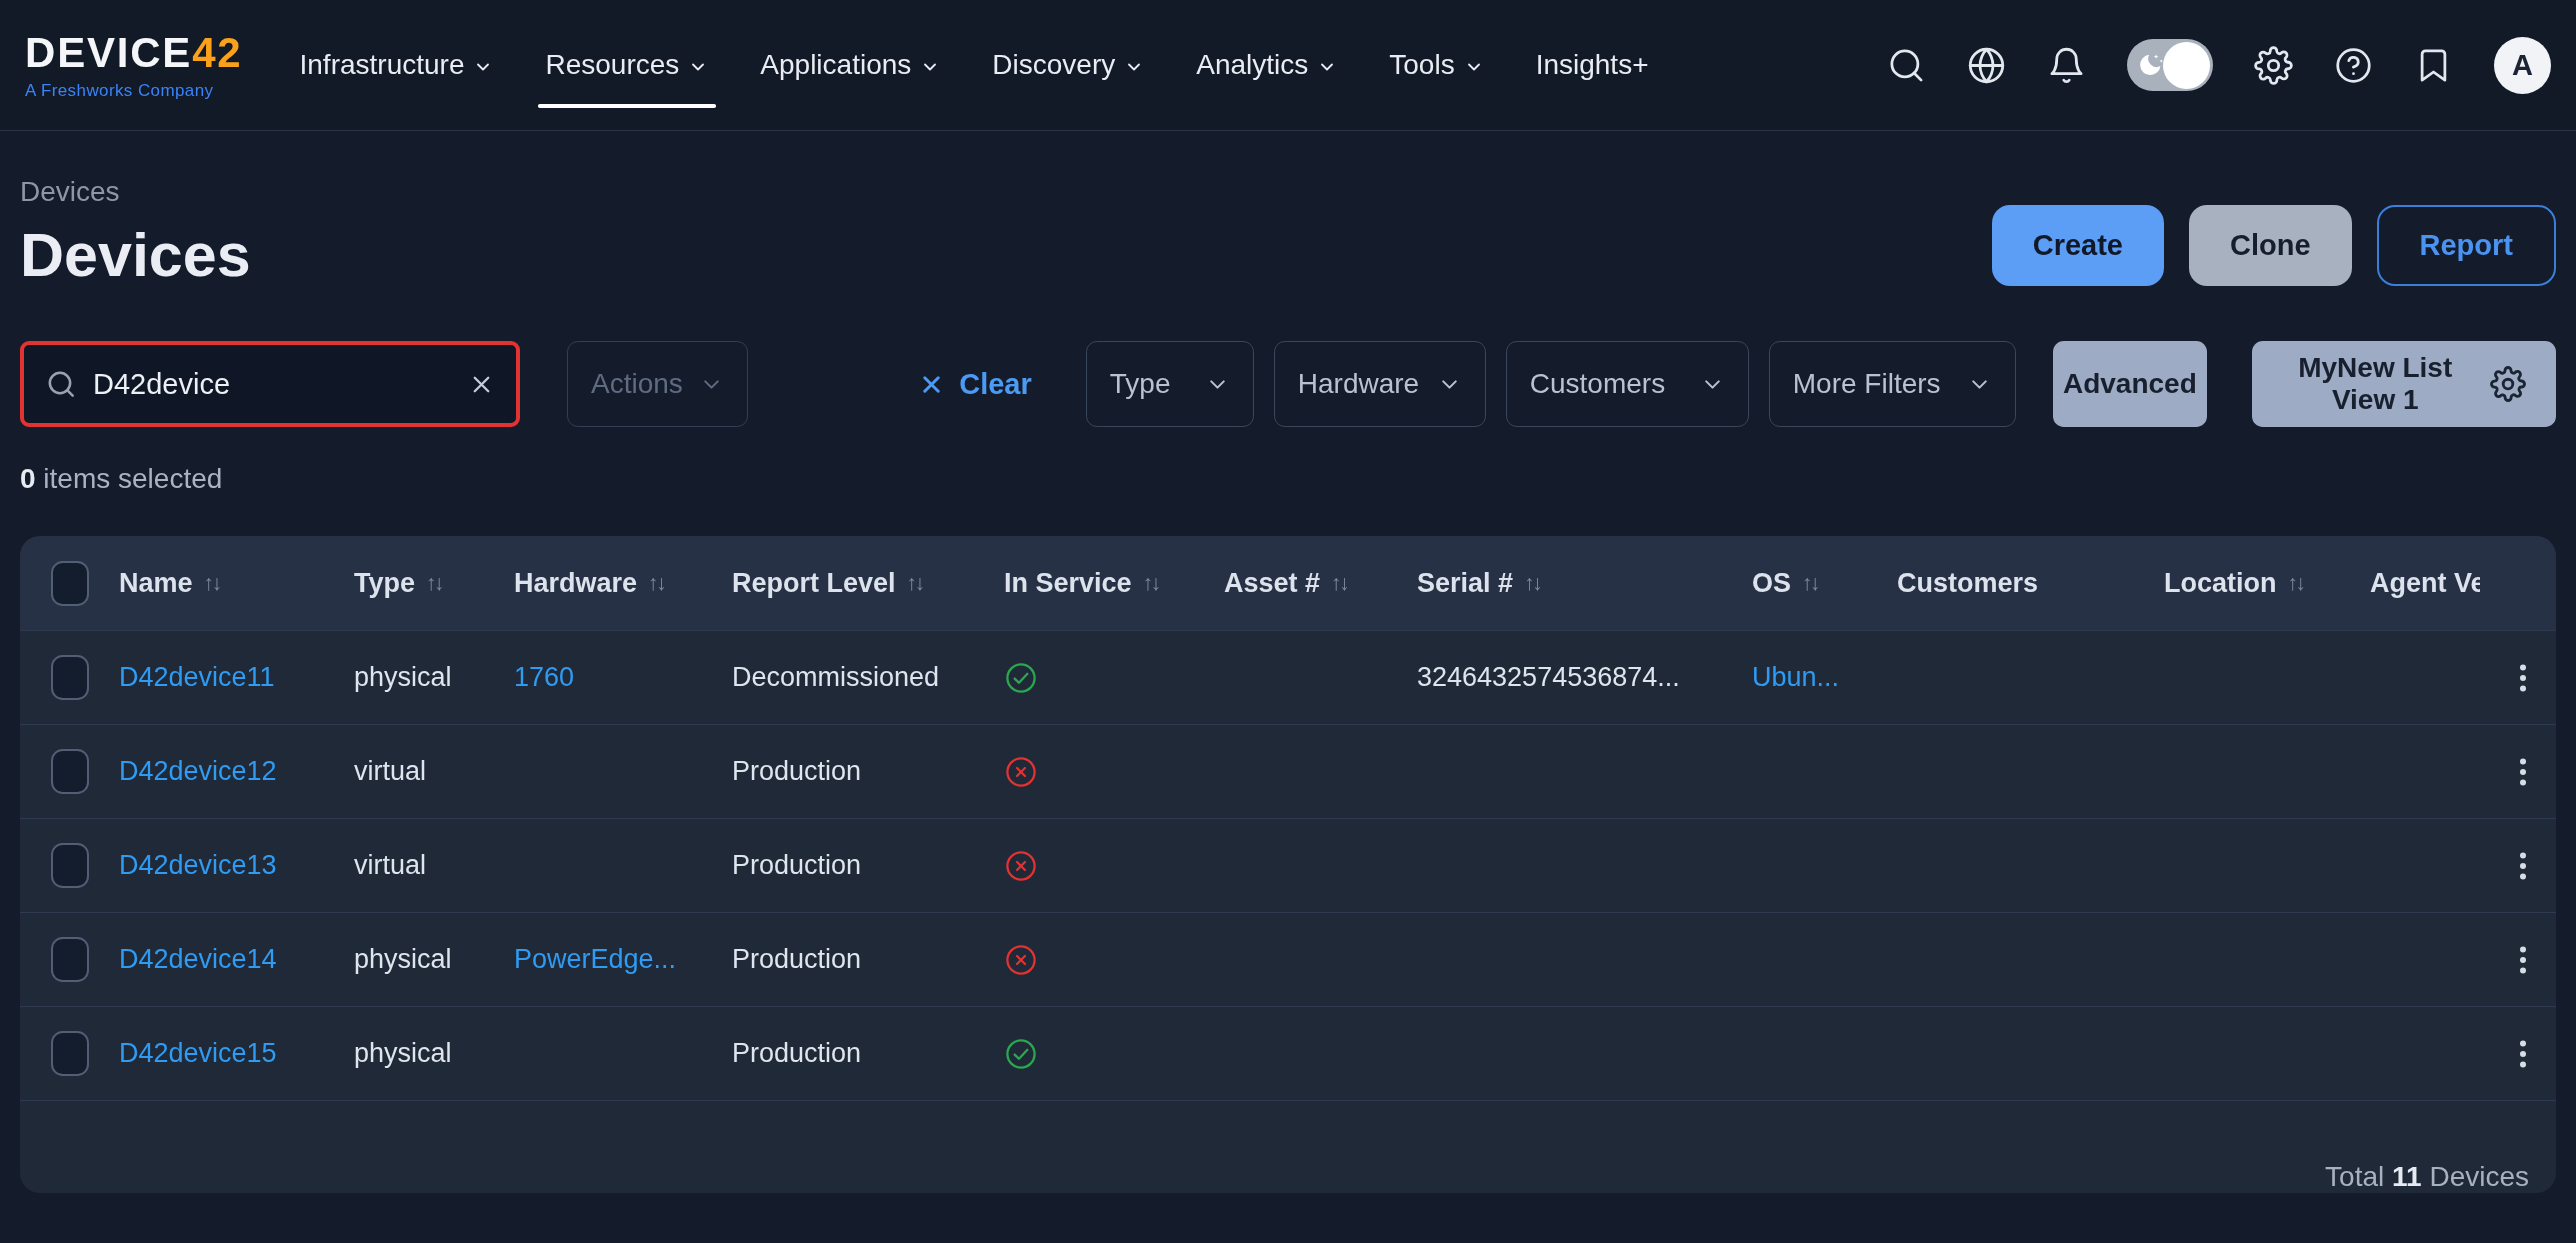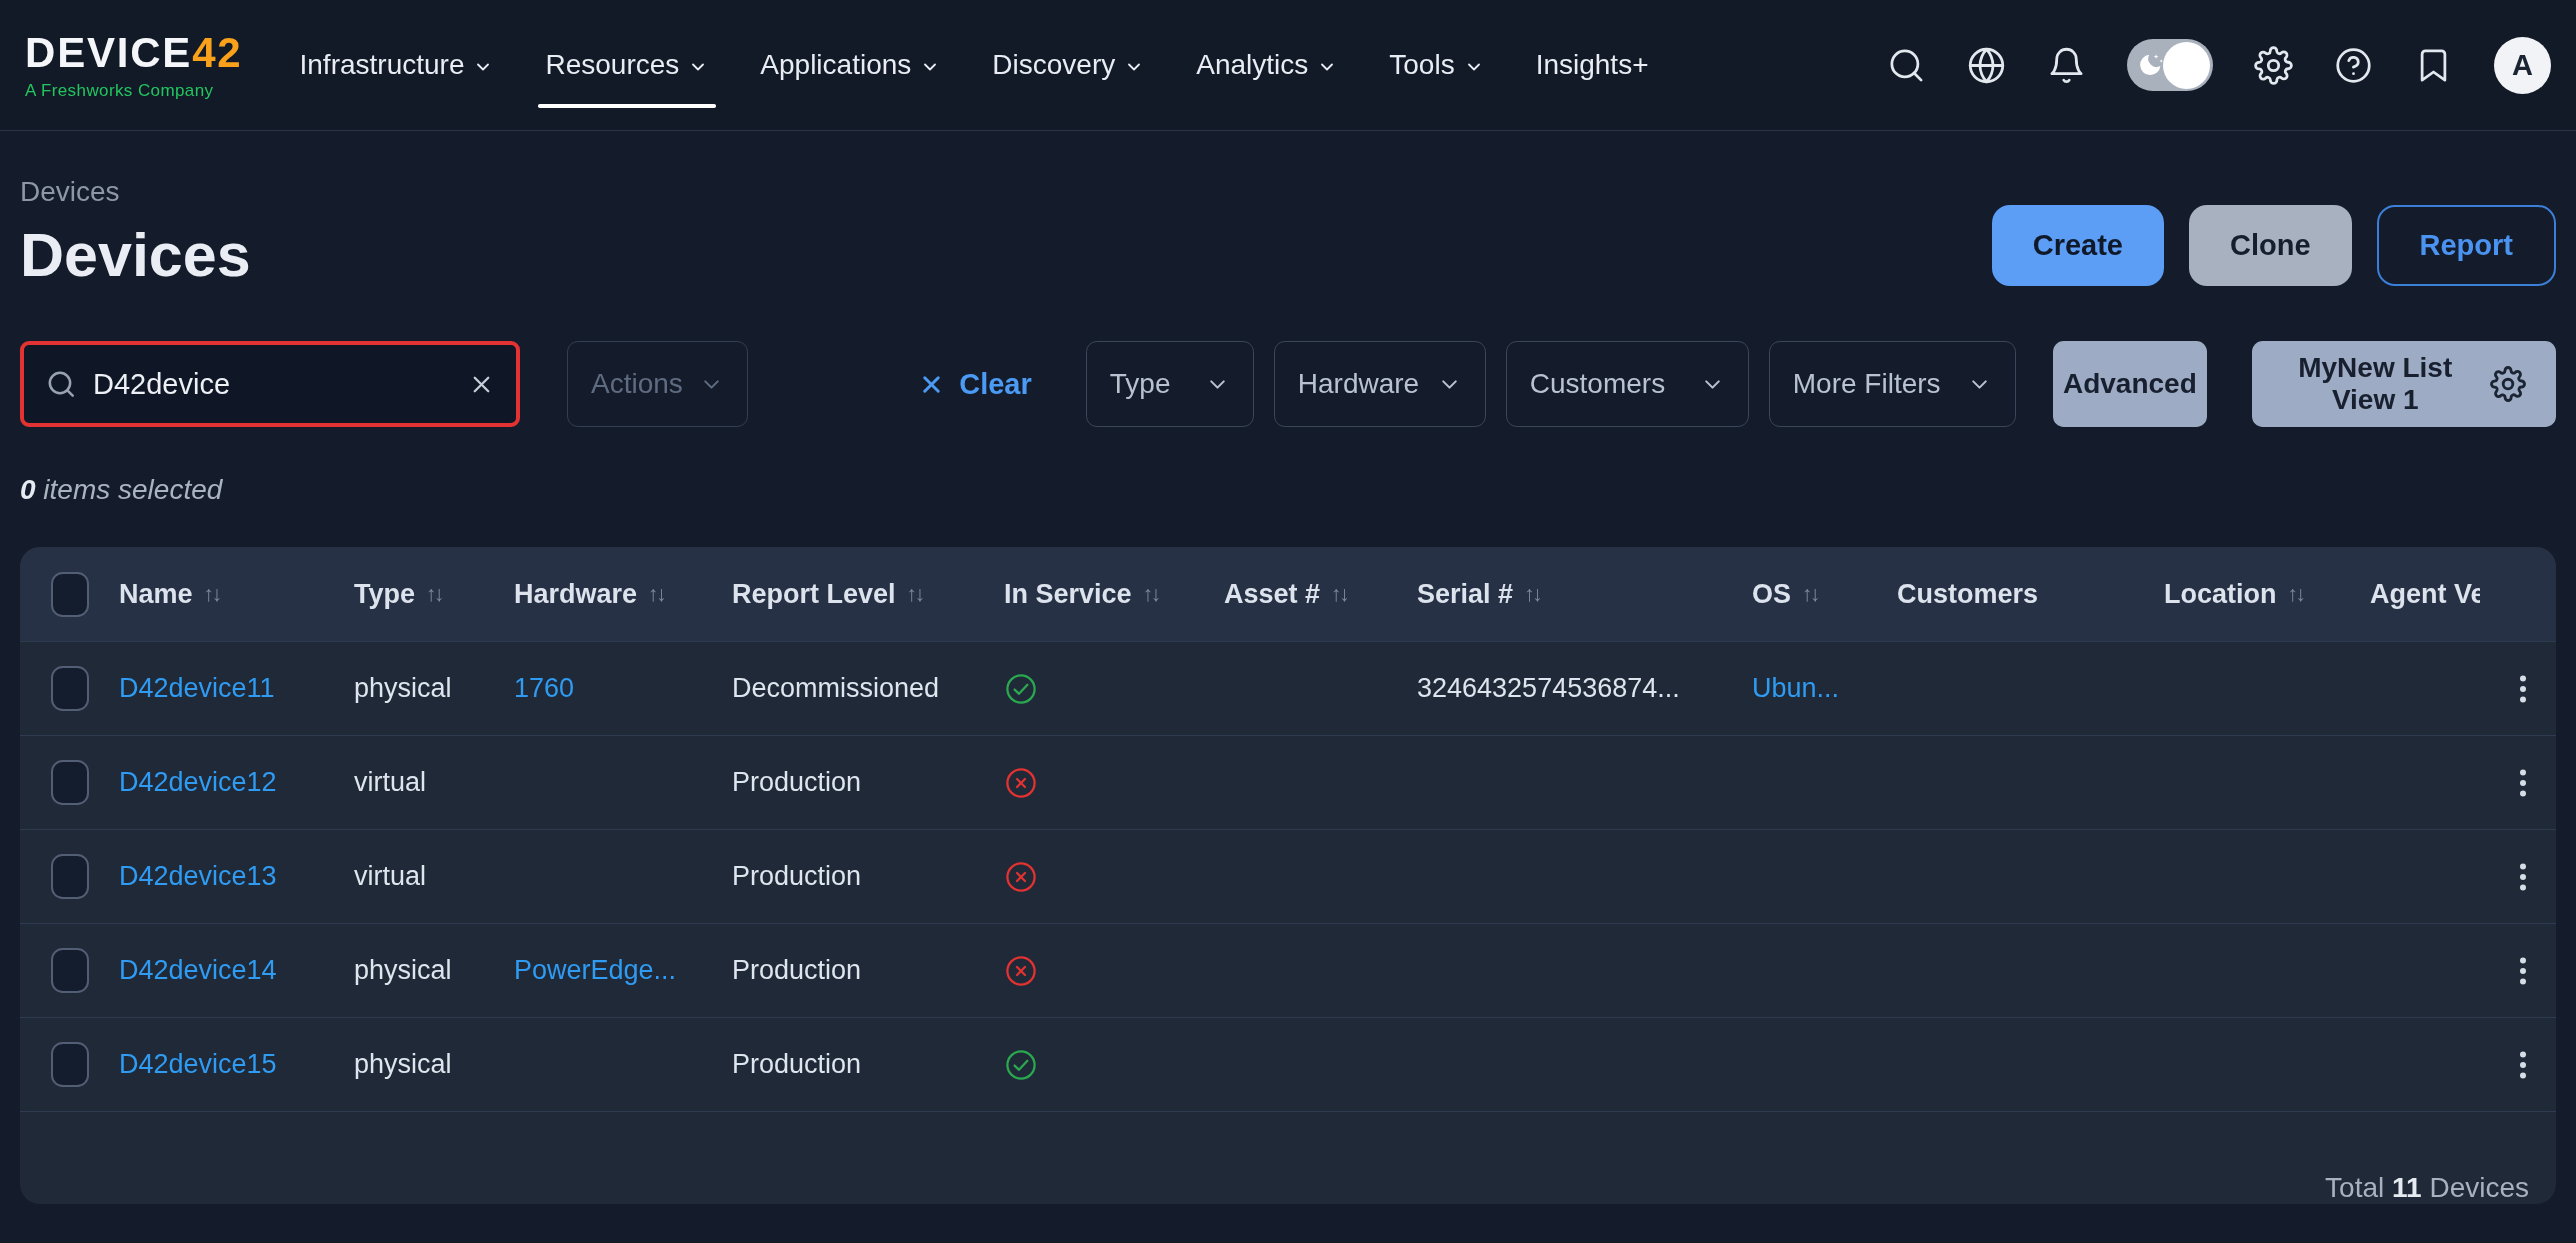--- a/index.html
+++ b/index.html
@@ -8,21 +8,21 @@
     width:2576px; height:1243px; overflow:hidden;
     background:#141C2B; color:#E8ECF2;
     font-family:"Liberation Sans","DejaVu Sans",sans-serif;
   }
   
   .topbar { height:131px; display:flex; align-items:center; padding:0 25px;
             background:#121A28; border-bottom:1.8px solid #2B3547; }
   .logo { display:flex; flex-direction:column; line-height:1; margin-right:57px; cursor:pointer; }
   .logo-text { font-weight:bold; font-size:42px; letter-spacing:1.8px; }
   .lg-a { color:#F4F6F9; } .lg-b { color:#F9A11B; }
-  .tagline { font-size:17px; color:#22c55e; margin-top:8px; letter-spacing:0.4px; }
+  .tagline { font-size:17px; color:#3b82f6; margin-top:8px; letter-spacing:0.4px; }
   .menu { display:flex; list-style:none; margin:0; padding:0; gap:52px; height:131px; }
   .menu-item { display:flex; align-items:center; gap:9px; font-size:28px; color:#E9EDF3;
                position:relative; cursor:pointer; white-space:nowrap; }
   .menu-item .chev { display:flex; margin-top:3.6px; color:#E9EDF3; }
   .menu-item.active::after { content:""; position:absolute; left:-7.2px; right:-7.2px; bottom:23px;
                height:3.6px; background:#FFFFFF; border-radius:1.8px; }
   .topicons { margin-left:auto; display:flex; align-items:center; gap:41px; color:#E3E8EF; }
   .tico { display:flex; cursor:pointer; }
   .toggle { width:86px; height:52px; border-radius:26px; background:#A9B1BD; position:relative; cursor:pointer; }
   .toggle .moon { position:absolute; left:8px; top:50%; transform:translateY(-50%); color:#FFFFFF; display:flex; }
@@ -59,21 +59,21 @@
   .ddwrap .dd:nth-child(1){ width:168px; }
   .ddwrap .dd:nth-child(2){ width:212px; }
   .ddwrap .dd:nth-child(3){ width:243px; }
   .ddwrap .dd:nth-child(4){ width:247px; }
   .btn-slate { height:86px; border:none; border-radius:10.8px; background:#9DABC4; color:#18202F;
                font-size:28px; font-weight:bold; font-family:inherit; cursor:pointer; }
   .adv { width:191px; margin-left:37px; }
   .view { margin-left:45px; display:flex; align-items:center; gap:21.5px; padding:0 30.5px; }
   .v-gear { display:flex; color:#1B2433; cursor:pointer; }
   
-  .selline { margin-top:47px; font-size:28px; color:#A9B3C2;font-style:italic; }
+  .selline { margin-top:36px; font-size:28px; color:#A9B3C2; }
   .selline b { color:#E6EBF2; }
   .tablewrap { margin-top:41px; background:#1F2937; border-radius:20px; overflow:hidden; }
   .trow { display:grid; height:94px; align-items:center;
           grid-template-columns:99px 235px 160px 218px 272px 220px 193px 335px 145px 267px 206px 135px 1fr; }
   .thead { background:#263146; font-weight:bold; font-size:27px; color:#DDE3EC; }
   .tbody-row { border-top:1.8px solid #2E3A50; font-size:27px; color:#DFE5EE; }
   .td { display:flex; align-items:center; min-width:0; padding-right:14.4px; }
   .c-check { justify-content:center; padding:0; }
   .checkbox { width:38px; height:45px; border:2.7px solid #525E74; border-radius:11.7px;
               background:#141D2E; cursor:pointer; }

